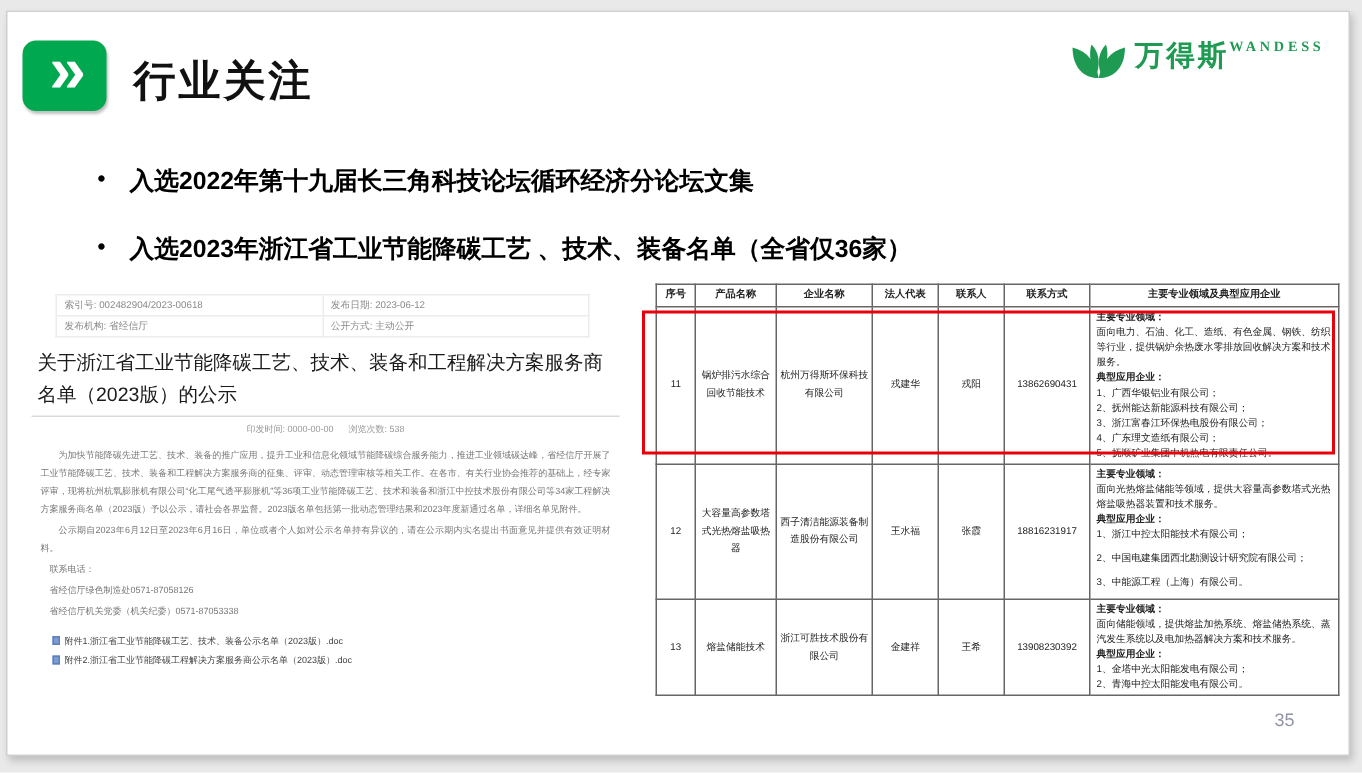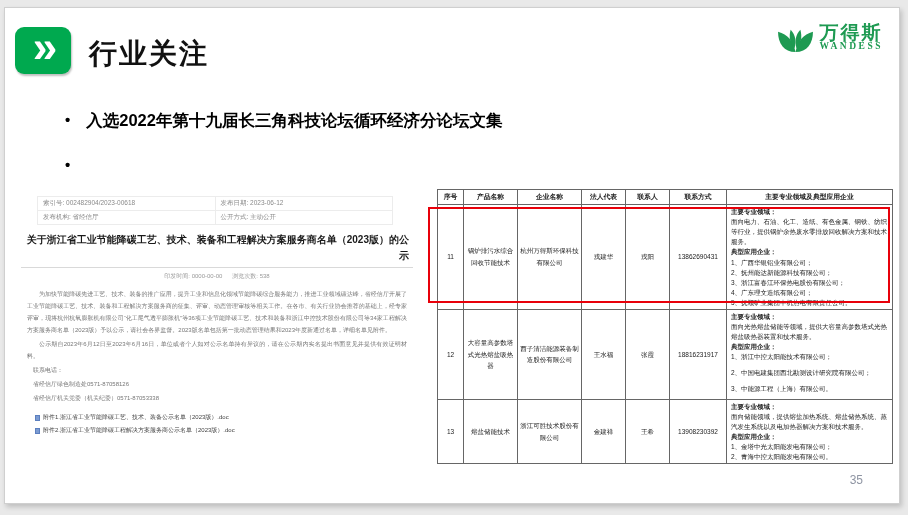--- a/index.html
+++ b/index.html
@@ -24,35 +24,35 @@
   .chevron-badge span {
     color:#fff; font-size:44px; font-weight:bold; line-height:40px;
     margin-top:-8px; letter-spacing:-4px;
   }
   .slide-title {
     position:absolute; left:84px; top:27px;
     font-size:28px; font-weight:bold; color:#111; letter-spacing:2px;
   }
   
   .logo { position:absolute; right:16px; top:13px; display:flex; align-items:center; gap:6px; }
-  .logo-text { display:flex; flex-direction:column; line-height:1.05; }
+  .logo-text { display:flex; flex-direction:row; line-height:1.05; }
   .logo-cn { font-size:19px; font-weight:bold; color:#1e9a52; letter-spacing:2px; }
   .logo-en { font-size:9.5px; font-weight:bold; color:#1e9a52; letter-spacing:2.5px;font-family:Liberation Serif, serif; }
   
   .bullets { position:absolute; left:60px; top:102px; width:700px; }
   .bullet { display:flex; align-items:flex-start; margin-bottom:23px;
     font-size:16.5px; font-weight:bold; color:#000; }
   .bullet .dot { font-size:15px; margin:1px 16px 0 0; }
   
   .doc { position:absolute; left:16px; top:188px; width:392px; color:#777; }
   .doc-meta { width:356px; margin-left:16px; border-collapse:collapse;
     font-size:6.5px; color:#8a8a8a; }
   .doc-meta td { border:1px solid #ececec; padding:2px 5px; height:11px; width:50%; }
-  .doc-title { margin:7px 0 3px; padding:0 4px; text-align:right;
-    font-size:10px; line-height:1.6; font-weight:bold; color:#1a1a1a; }
+  .doc-title { margin:7px 0 3px; padding:0 4px; text-align:left;
+    font-size:13px; line-height:1.6; font-weight:normal; color:#1a1a1a; }
   .doc-rule { border-bottom:1px solid #d9d9d9; margin:3px 0 4px; }
   .doc-stats { text-align:center; font-size:6px; color:#999; margin-bottom:7px; white-space:pre; }
   .doc-body { padding:0 6px; }
   .doc-body p { margin:0 0 2px; font-size:6px; line-height:2.0; color:#777;
     text-align:justify; text-indent:2em; }
   .doc-body p.noindent { text-indent:1em; }
   .doc-attach { margin:9px 0 0 14px; }
   .attach-line { display:flex; align-items:center; margin-bottom:4px;
     font-size:6px; color:#444; }
   .attach-icon { width:5px; height:6px; background:#7b9bd2; border:1px solid #5c7fbf;
@@ -100,20 +100,21 @@
     </div>
   </div>
 
   <div class="bullets">
     <div class="bullet">
       <span class="dot">•</span>
       <span>入选2022年第十九届长三角科技论坛循环经济分论坛文集</span>
     </div>
     <div class="bullet">
       <span class="dot">•</span>
+      <span>入选2023年浙江省工业节能降碳工艺 、技术、装备名单（全省仅36家）</span>
     </div>
   </div>
 
   <div class="doc">
     <table class="doc-meta">
       <tbody>
           <tr>
         <td>索引号: 002482904/2023-00618</td>
         <td>发布日期: 2023-06-12</td>
       </tr>

